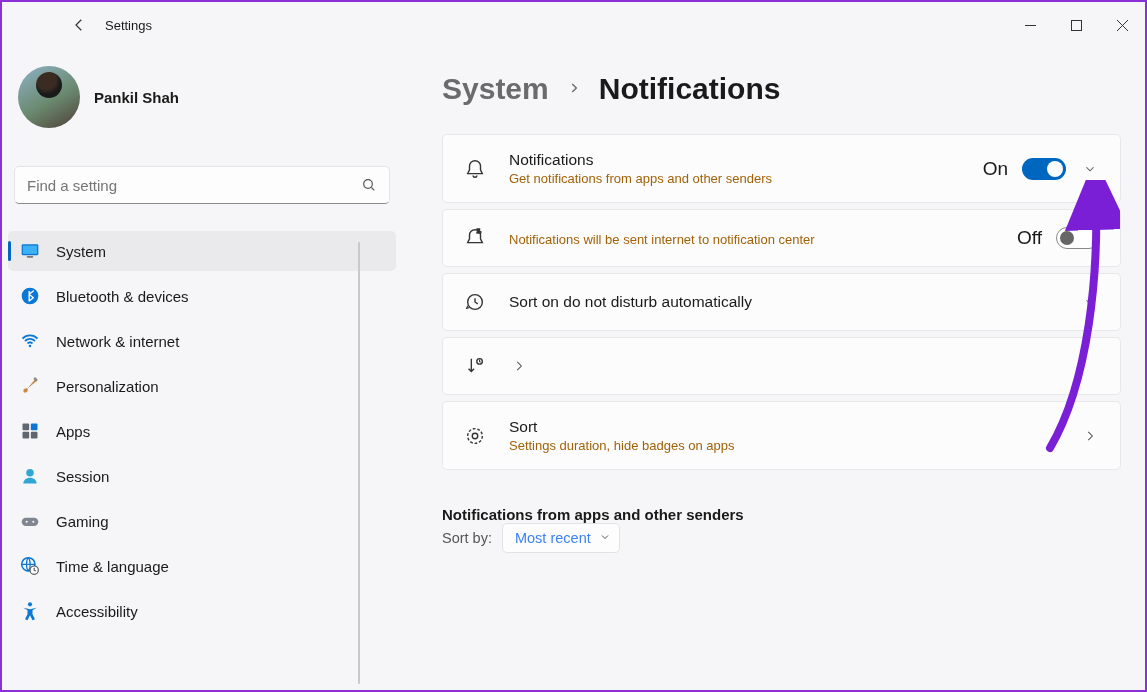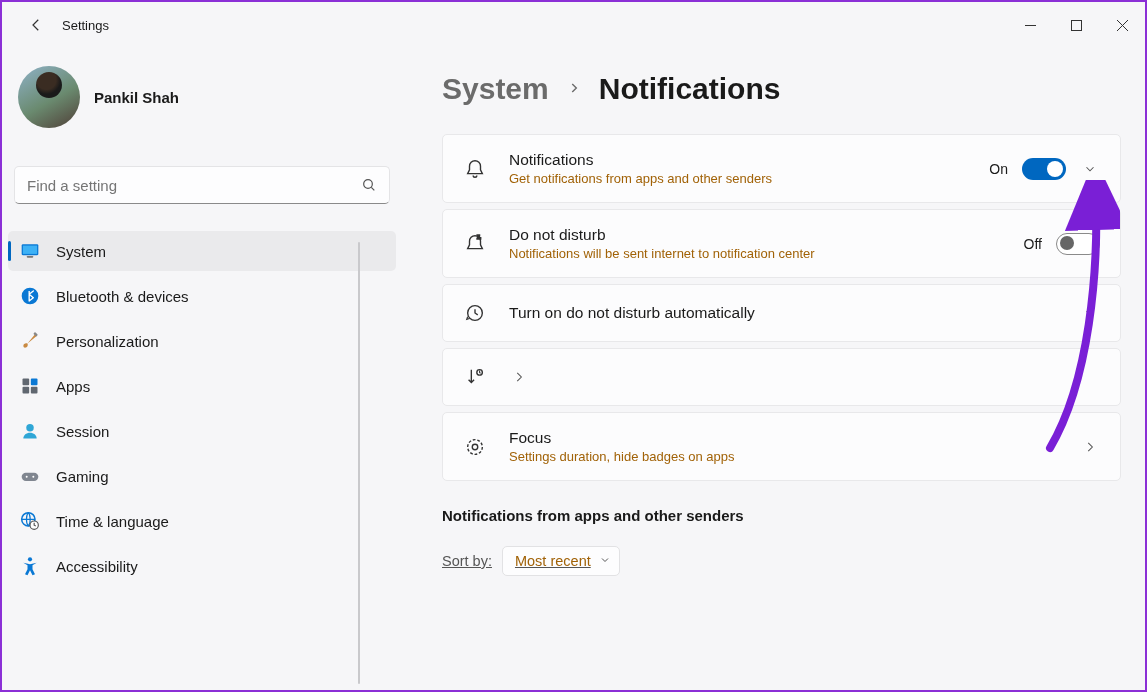--- a/index.html
+++ b/index.html
@@ -12,20 +12,21 @@
     overflow: hidden;
     position: relative;
     border: 2px solid #8B2FD6;
   }
   
   .titlebar {
     height: 46px;
     display: flex;
     align-items: center;
     padding: 0 0 0 16px;
+    margin-left: 43px;
   }
   .back-btn {
     width: 36px; height: 36px;
     display:flex; align-items:center; justify-content:center;
     border-radius:6px;
   }
   .titlebar-title { font-size: 13px; margin-left: 8px; }
   .win-controls { margin-left:auto; display:flex; }
   .win-btn { width: 46px; height: 32px; display:flex; align-items:center; justify-content:center; color:#333; }
 
@@ -100,29 +101,29 @@
   .toggle.on { background:#0067c0; }
   .toggle.on::after{
     content:""; position:absolute; right:3px; top:3px; width:16px; height:16px;
     background:#fff; border-radius:50%;
   }
   .toggle.off { background:#fff; border:1px solid #8a8a8a; }
   .toggle.off::after{
     content:""; position:absolute; left:3px; top:2.5px; width:14px; height:14px;
     background:#666; border-radius:50%;
   }
-  .toggle-label { font-size:14px;margin-left:11px; }
+  .toggle-label { font-size:19px;margin-left:11px; }
 
   .chevron-down, .chevron-right { color:#555; width:20px; display:flex; justify-content:center; }
 
-  .section-title { font-size: 15px; font-weight:600; margin-top: 26px; }
-  .sortby { display:flex; align-items:center; gap: 10px; margin-top:22px; font-size:14.5px; color:#555;text-decoration:underline;}
+  .section-title { font-size: 15px; font-weight:600; margin-top: 36px; }
+  .sortby { display:flex; align-items:center; gap: 10px; margin-top:0; font-size:14.5px; color:#555;}
   .sort-select {
     background:#fdfdfe; border:1px solid #e2e2e4; border-radius:5px;
-    padding: 6px 28px 6px 12px; font-size:14.5px; color:#a16207;
+    padding: 6px 28px 6px 12px; font-size:14.5px; color:#3b82f6;
     position:relative; display:inline-flex; align-items:center;
   }
   .sort-select .chev-sm{ position:absolute; right:8px; }
 
   
   .anno-arrow {
     position:absolute; pointer-events:none;
     left: 1018px; top: 178px;
   }
 </style>
@@ -187,20 +188,31 @@
         <span class="nav-icon">
           <svg width="20" height="20" viewBox="0 0 24 24">
               <circle cx="12" cy="12" r="10" fill="#0a78d4"></circle>
               <path d="M11 6v12l5-4-5-4 5-4-5 4" fill="none" stroke="#fff" stroke-width="1.6" stroke-linejoin="round"></path>
             </svg>
         </span>
         <span>Bluetooth &amp; devices</span>
       </div>
       <div class="nav-item">
         <span class="nav-icon">
+          <svg width="20" height="20" viewBox="0 0 24 24" fill="none">
+              <path d="M3 9c5-5 13-5 18 0" stroke="#0a78d4" stroke-width="2.2"></path>
+              <path d="M6 12c3.5-3.5 8.5-3.5 12 0" stroke="#0a78d4" stroke-width="2.2"></path>
+              <path d="M9 15c1.8-1.8 4.2-1.8 6 0" stroke="#0a78d4" stroke-width="2.2"></path>
+              <circle cx="12" cy="18" r="1.5" fill="#0a78d4"></circle>
+            </svg>
+        </span>
+        <span>Network &amp; internet</span>
+      </div>
+      <div class="nav-item">
+        <span class="nav-icon">
           <svg width="20" height="20" viewBox="0 0 24 24">
               <path d="M4 18c0-3 3-4 5-3l9-11 2 2-11 9c1 2 0 5-3 5-1 0-2-1-2-2z" fill="#c98a42"></path>
               <rect x="16" y="2" width="5" height="3" rx="1" fill="#888" transform="rotate(45 18 4)"></rect>
             </svg>
         </span>
         <span>Personalization</span>
       </div>
       <div class="nav-item">
         <span class="nav-icon">
           <svg width="20" height="20" viewBox="0 0 24 24">
@@ -290,39 +302,38 @@
 
     <div class="card">
       <div class="card-icon">
         <svg width="22" height="22" viewBox="0 0 24 24" fill="none" stroke="#333" stroke-width="1.5">
             <path d="M6 9a6 6 0 0112 0v4l2 4H4l2-4V9z"></path>
             <path d="M14 5h5M17 3v2l2 2" stroke-width="1.2"></path>
             <text x="14" y="7" font-size="7" fill="#333">z</text>
           </svg>
       </div>
       <div class="card-body">
-        <div class="card-title">Do not disturb</div>
         <div class="card-sub">Notifications will be sent internet to notification center</div>
       </div>
       <div class="card-tail">
         <span class="toggle-label">Off</span>
         <div class="toggle off"></div>
       </div>
     </div>
 
     <div class="card">
       <div class="card-icon">
         <svg width="22" height="22" viewBox="0 0 24 24" fill="none" stroke="#333" stroke-width="1.5">
             <circle cx="12" cy="12" r="8"></circle>
             <path d="M12 8v4l3 2"></path>
             <path d="M4 16l-1 3 3-1" stroke-width="1.3"></path>
           </svg>
       </div>
       <div class="card-body">
-        <div class="card-title">Turn on do not disturb automatically</div>
+        <div class="card-title">Sort on do not disturb automatically</div>
       </div>
       <div class="card-tail">
         <div class="chevron-down">
           <svg width="14" height="14" viewBox="0 0 24 24" fill="none" stroke="#555" stroke-width="1.8">
               <path d="M6 9l6 6 6-6"></path>
             </svg>
         </div>
       </div>
     </div>
 
@@ -344,21 +355,21 @@
     </div>
 
     <div class="card">
       <div class="card-icon">
         <svg width="22" height="22" viewBox="0 0 24 24" fill="none" stroke="#333" stroke-width="1.5">
             <circle cx="12" cy="12" r="8" stroke-dasharray="3 2"></circle>
             <circle cx="12" cy="12" r="3"></circle>
           </svg>
       </div>
       <div class="card-body">
-        <div class="card-title">Focus</div>
+        <div class="card-title">Sort</div>
         <div class="card-sub">Settings duration, hide badges on apps</div>
       </div>
       <div class="card-tail">
         <div class="chevron-right">
           <svg width="14" height="14" viewBox="0 0 24 24" fill="none" stroke="#555" stroke-width="1.8">
               <path d="M9 5l7 7-7 7"></path>
             </svg>
         </div>
       </div>
     </div>

